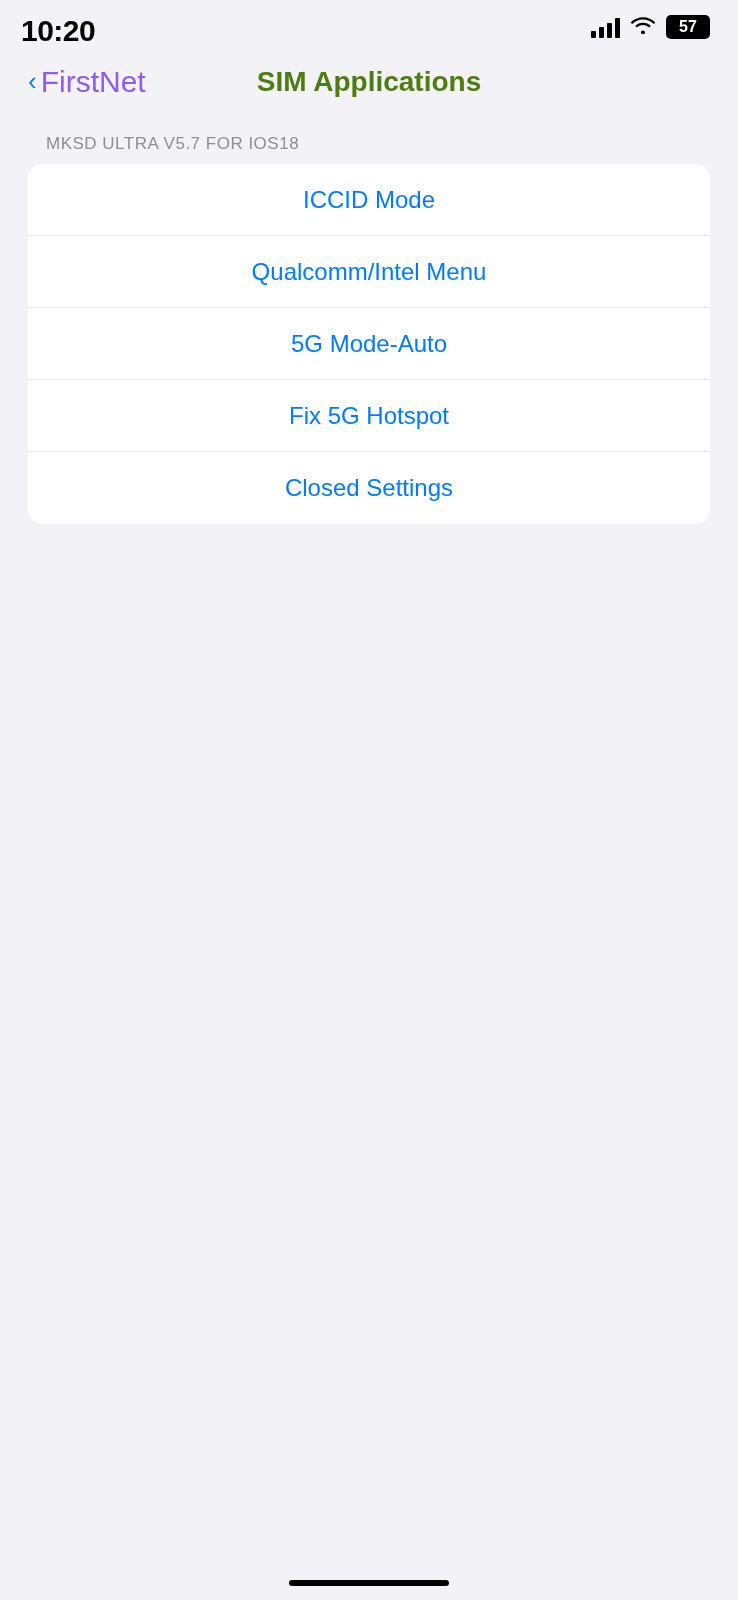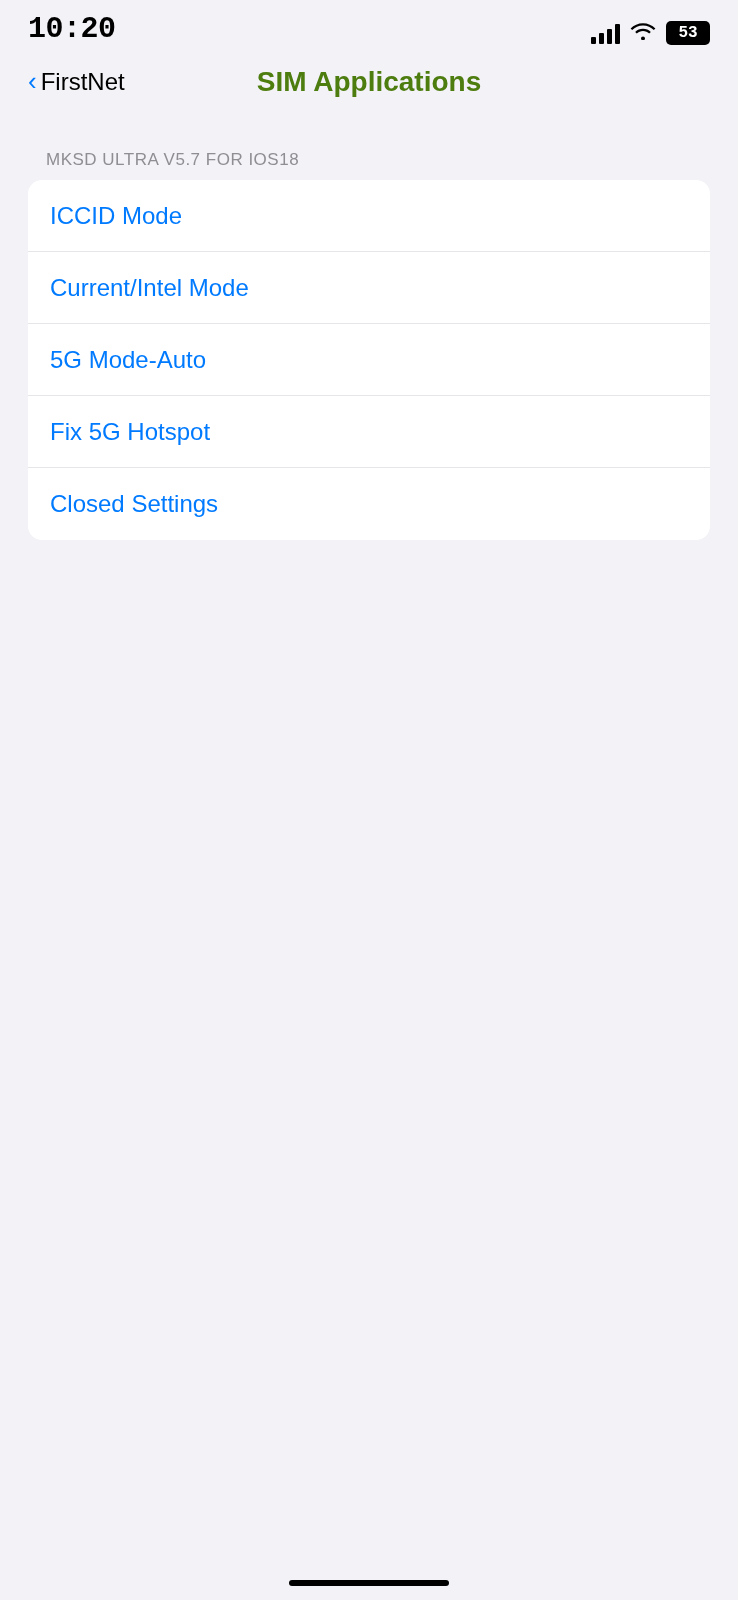--- a/index.html
+++ b/index.html
@@ -14,24 +14,23 @@
       min-height: 1600px;
       background-color: #f2f2f7;
       font-family: -apple-system, 'SF Pro Display', 'Helvetica Neue', Arial, sans-serif;
       overflow-x: hidden;
     }
 
     
     .status-bar {
       display: flex;
       justify-content: space-between;
-      align-items: flex-end;
-      padding: 14px 28px 8px 28px;
+      align-items: flex-start;
+      padding: 14px 28px 8px 21px;
       height: 54px;
-      font-family: Liberation Mono, monospace;
     }
 
     .status-time {
       font-size: 30px;
       font-weight: 600;
       color: #000;
       letter-spacing: -0.5px;
     }
 
     .status-icons {
@@ -95,22 +94,22 @@
 
     .back-chevron {
       font-size: 26px;
       font-weight: 300;
       color: #007aff;
       line-height: 1;
       margin-top: -2px;
     }
 
     .back-label {
-      font-size: 24px;
-      color: #000000;
+      font-size: 30px;
+      color: #8b5cf6;
       font-weight: 400;
     }
 
     .nav-title {
       font-size: 28px;
       font-weight: 700;
       color: #4d7c0f;
       text-align: center;
     }
 
@@ -120,37 +119,37 @@
     }
 
     .section-header {
       font-size: 17px;
       font-weight: 400;
       color: #8e8e93;
       text-transform: uppercase;
       letter-spacing: 0.5px;
       margin-bottom: 10px;
       padding-left: 18px;
-      margin-top: 16px;
     }
 
     
     .list-card {
       background: #ffffff;
       border-radius: 14px;
       overflow: hidden;
     }
 
     .list-item {
       display: flex;
       align-items: center;
       padding: 0 22px;
       height: 72px;
       border-bottom: 1px solid #e5e5ea;
       cursor: pointer;
+      justify-content: center;
     }
 
     .list-item:last-child {
       border-bottom: none;
     }
 
     .list-item-label {
       font-size: 24px;
       color: #007aff;
       font-weight: 400;
@@ -184,42 +183,42 @@
 
     <span class="wifi-icon">
       <svg width="26" height="20" viewBox="0 0 26 20" fill="none" xmlns="http://www.w3.org/2000/svg">
         <path d="M13 16.5C14.1 16.5 15 17.4 15 18.5C15 19.6 14.1 20.5 13 20.5C11.9 20.5 11 19.6 11 18.5C11 17.4 11.9 16.5 13 16.5Z" fill="black"></path>
         <path d="M13 11C15.4 11 17.6 12 19.2 13.6L20.8 12C18.8 9.9 16 8.8 13 8.8C10 8.8 7.2 9.9 5.2 12L6.8 13.6C8.4 12 10.6 11 13 11Z" fill="black"></path>
         <path d="M13 5.5C17.3 5.5 21.1 7.3 23.8 10.1L25.4 8.5C22.2 5.2 17.8 3.2 13 3.2C8.2 3.2 3.8 5.2 0.6 8.5L2.2 10.1C4.9 7.3 8.7 5.5 13 5.5Z" fill="black"></path>
       </svg>
     </span>
 
     <div class="battery-container">
-      <span>53</span>
+      <span>57</span>
     </div>
   </div>
 </div>
 
 <div class="nav-bar">
   <div class="back-button">
     <span class="back-chevron">‹</span>
     <span class="back-label">FirstNet</span>
   </div>
   <span class="nav-title">SIM Applications</span>
 </div>
 
 <div class="section-container">
   <div class="section-header">MKSD ULTRA V5.7 FOR IOS18</div>
   <div class="list-card">
 
   <div class="list-item">
         <span class="list-item-label">ICCID Mode</span>
       </div>
       <div class="list-item">
-        <span class="list-item-label">Current/Intel Mode</span>
+        <span class="list-item-label">Qualcomm/Intel Menu</span>
       </div>
       <div class="list-item">
         <span class="list-item-label">5G Mode-Auto</span>
       </div>
       <div class="list-item">
         <span class="list-item-label">Fix 5G Hotspot</span>
       </div>
       <div class="list-item">
         <span class="list-item-label">Closed Settings</span>
       </div>

